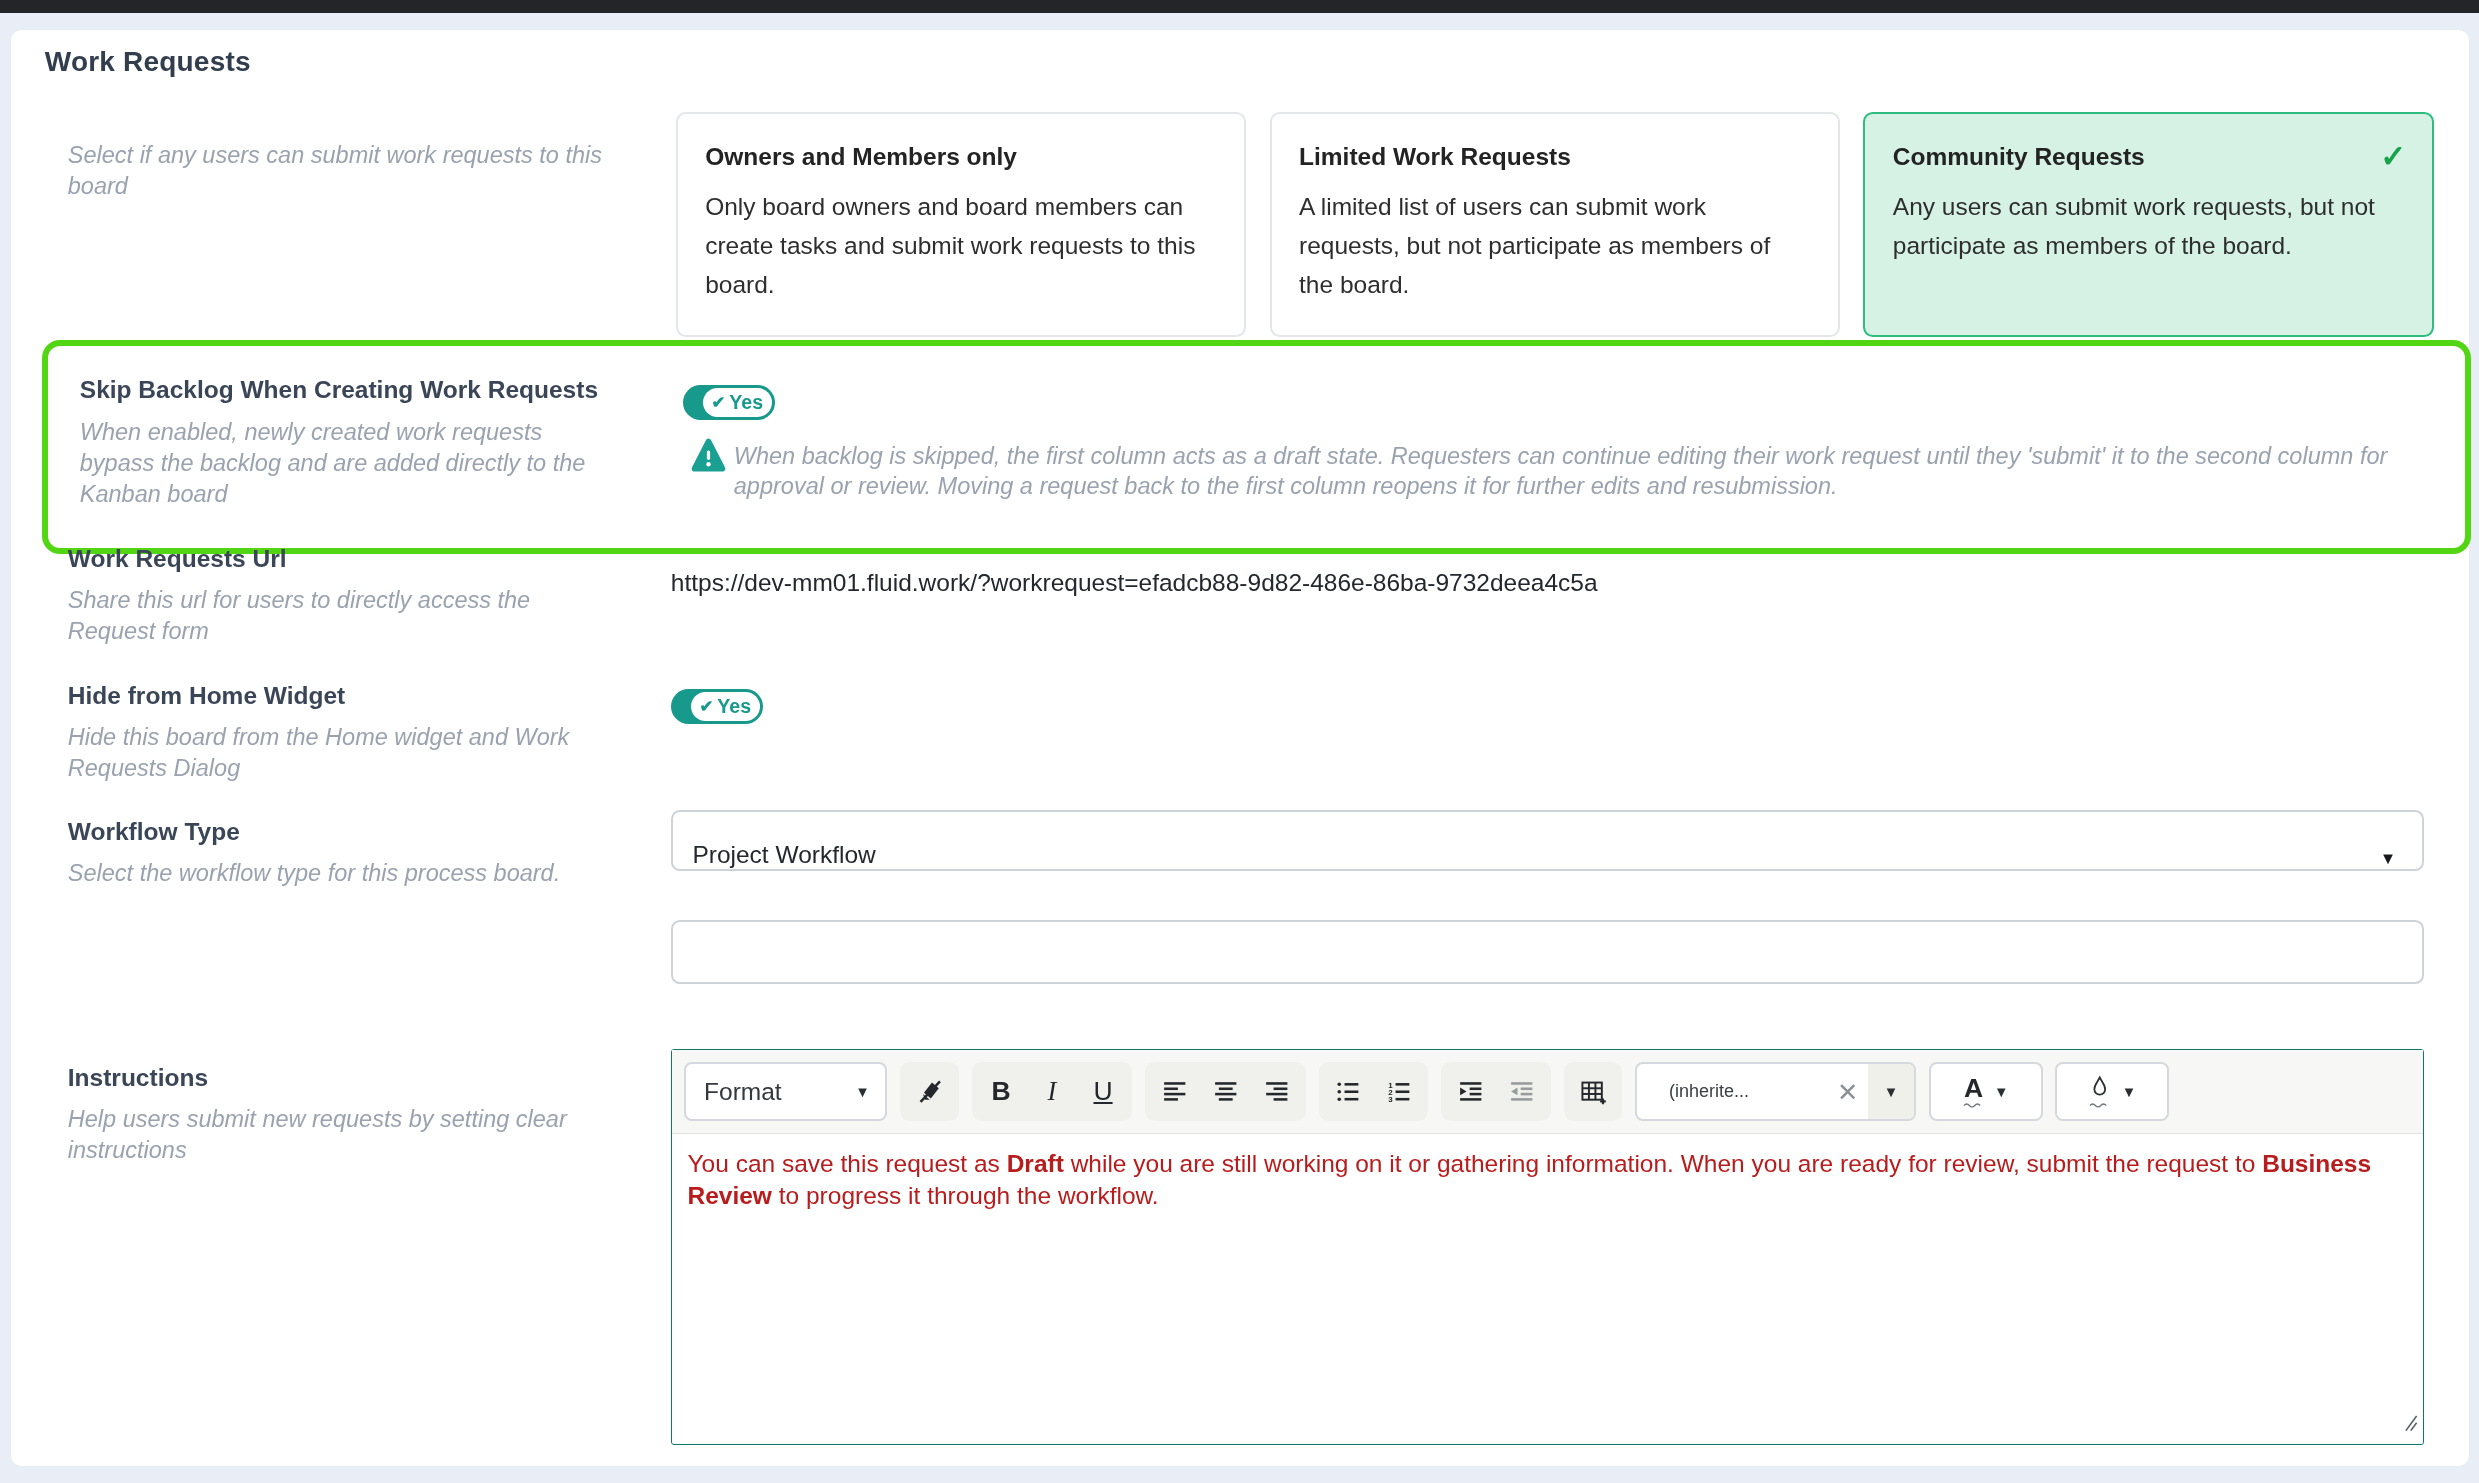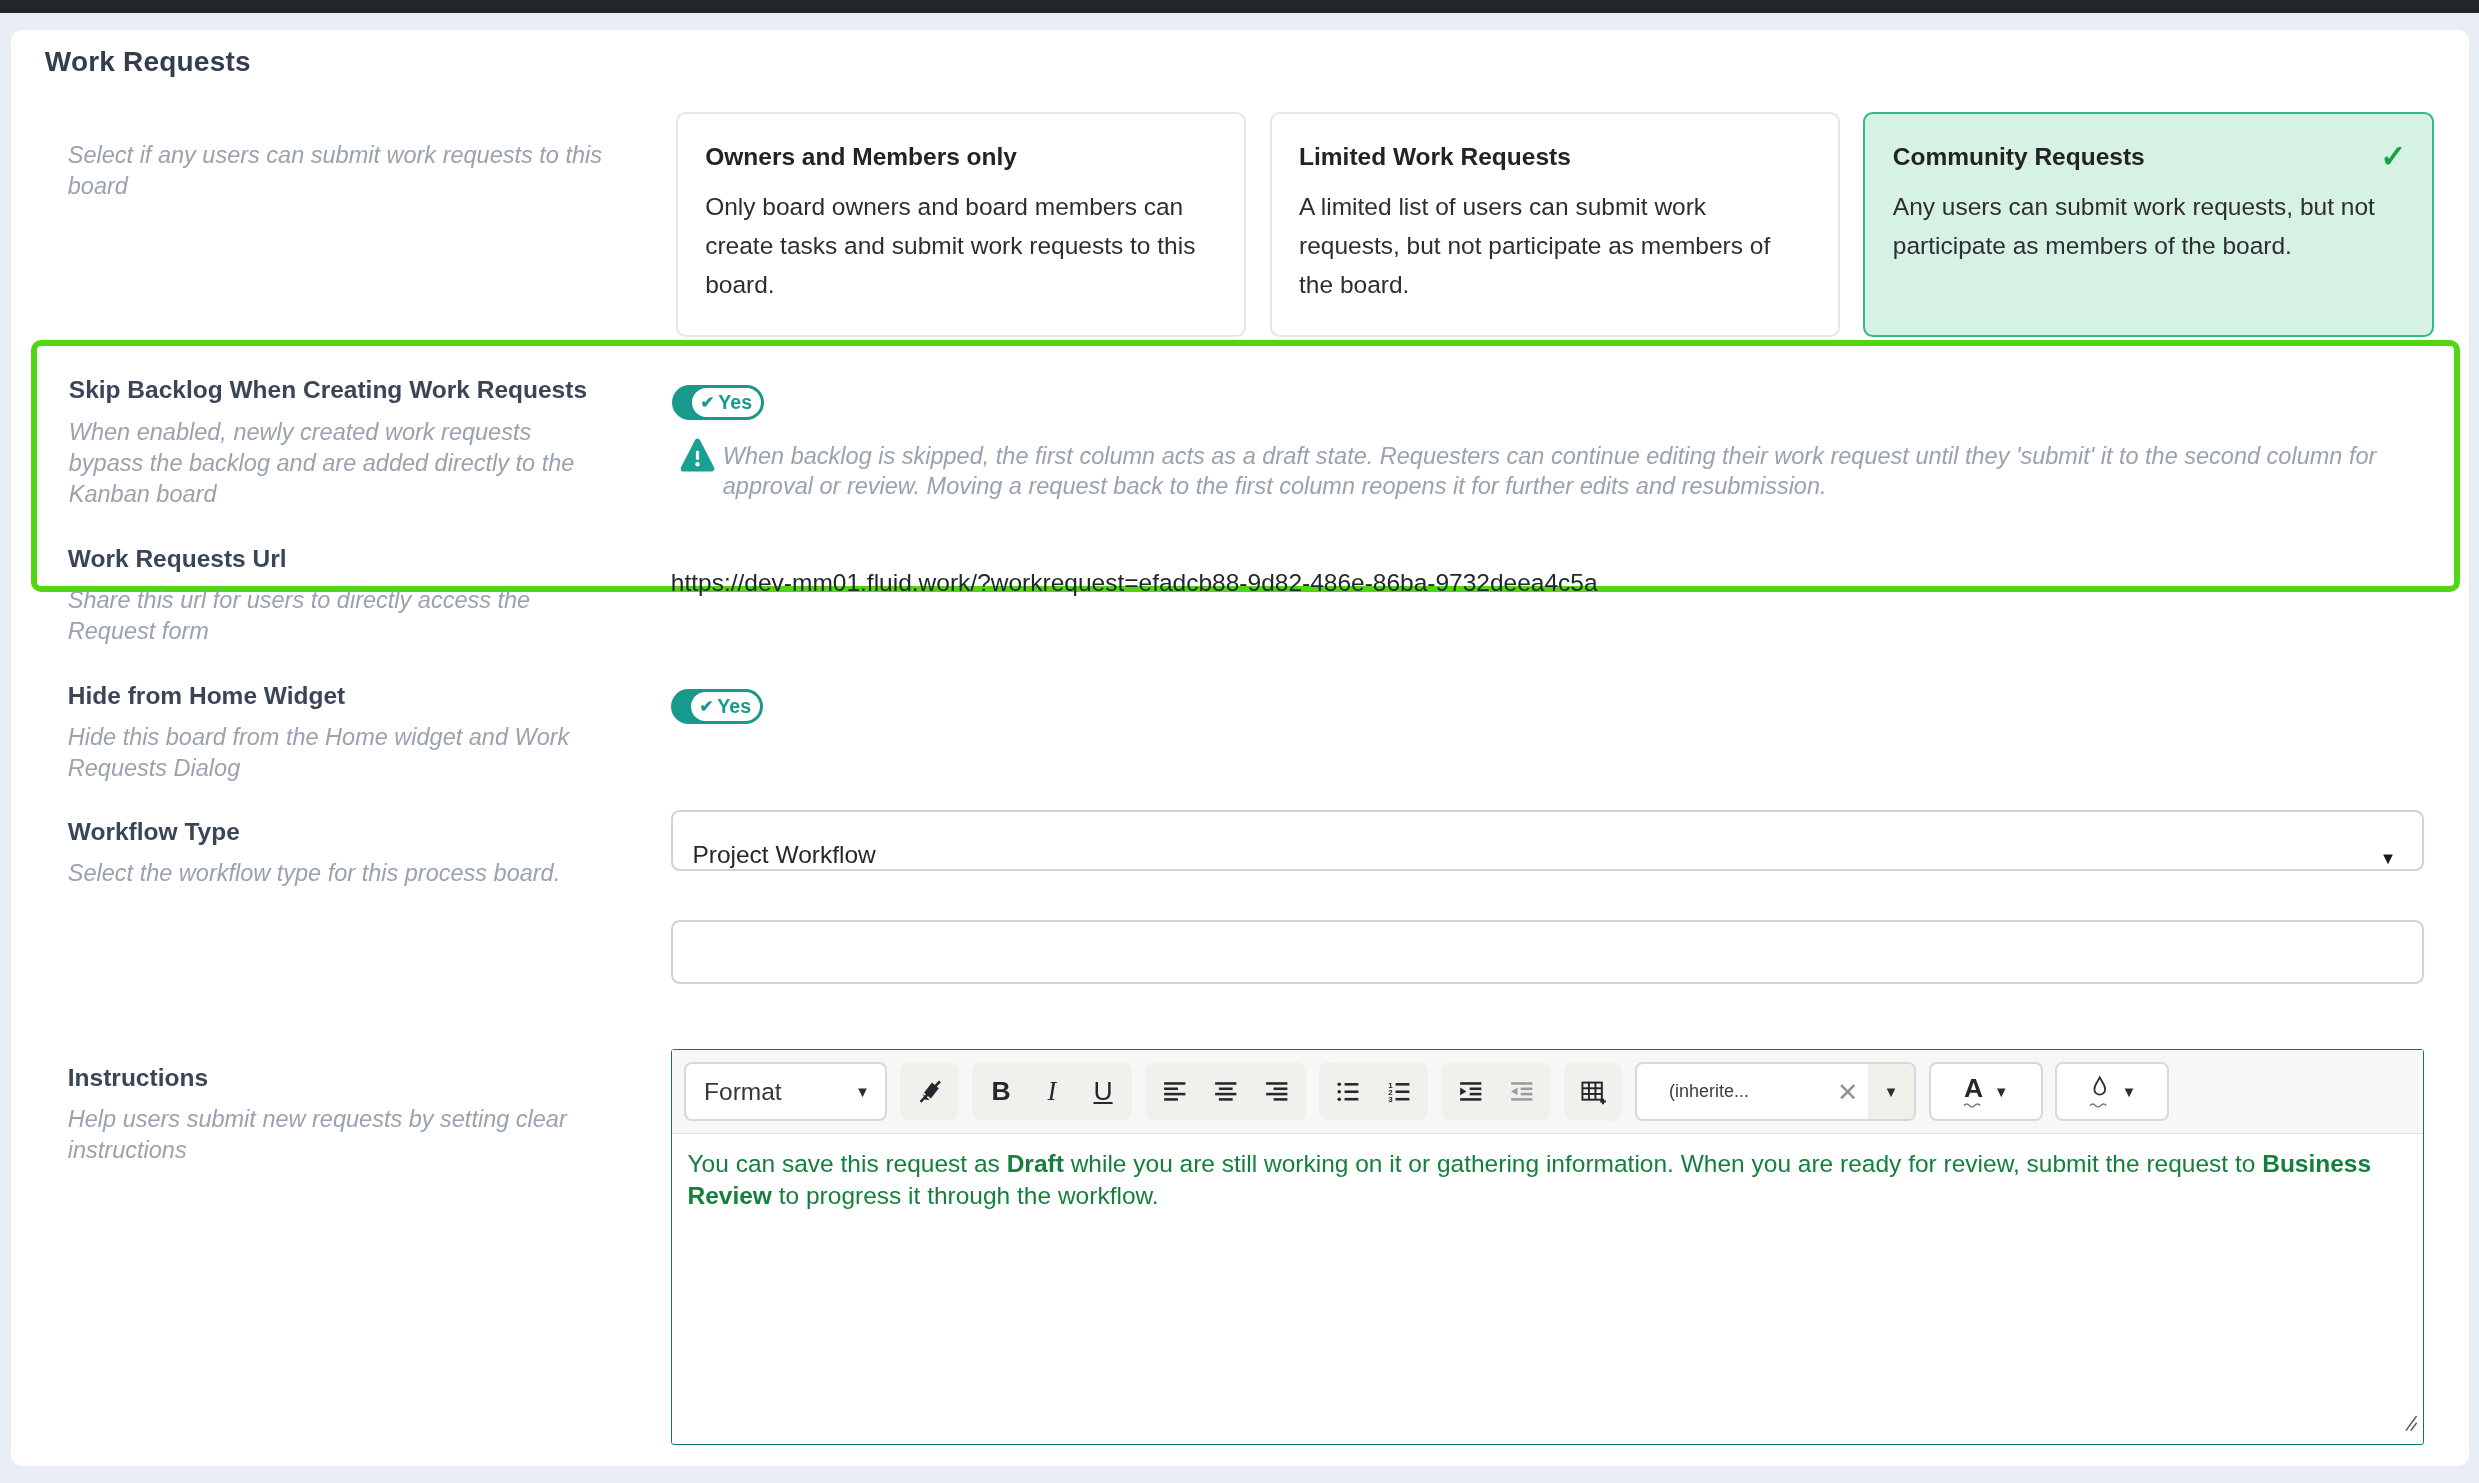--- a/index.html
+++ b/index.html
@@ -29,22 +29,22 @@
     flex:1; background:#fff; border:2px solid #e4e7ea; border-radius:9.8px;
     padding:29px 27.4px; position:relative;
   }
   .opt-card.selected { background:#d6f2e4; border-color:#2dbd7f; }
   .opt-title { font-size:24.5px; font-weight:700; color:#232323; margin-bottom:15.7px; }
   .opt-body  { font-size:24.5px; color:#2e2e2e; line-height:39px; }
   .opt-check { position:absolute; right:25.5px; top:23.5px; font-size:31px; font-weight:700; color:#17a34a; }
 
   
   .hl-box {
-    position:absolute; left:20px; top:310px; width:2429px; height:252px;
-    border:6.9px solid #52d613; border-radius:10px; background:#fff;
+    position:absolute; left:31px; top:310px; width:2429px; height:214px;
+    border:6.9px solid #52d613; border-radius:18px; background:#fff;
   }
   .hl-label { position:absolute; left:32px; top:29px; }
   .hl-desc  { position:absolute; left:32px; top:71px; width:534px; }
 
   
   .toggle {
     position:absolute; width:92px; height:35px; background:#17998b;
     border-radius:17.6px; display:flex; align-items:center; justify-content:flex-end;
     padding:2.9px; cursor:pointer;
   }
@@ -93,21 +93,21 @@
   .under-u { text-decoration:underline; }
   .combo-font { width:281px; overflow:hidden; }
   .combo-font .combo-text { padding-left:32px; flex:1; font-size:18px; color:#3a3f44; white-space:nowrap; }
   .combo-x { font-size:25.5px; color:#8c9196; padding:0 9.8px; cursor:pointer; }
   .combo-caret-seg { background:#eff0ea; height:55px; display:flex; align-items:center; border-radius:0 5.9px 5.9px 0; }
   .combo-color { width:114px; justify-content:center; gap:9.8px; }
   .color-glyph { display:flex; flex-direction:column; align-items:center; }
   .color-a { font-size:26.5px; font-weight:700; color:#24282c; line-height:26.5px; }
   .content {
     position:relative; height:310px; padding:13.7px 15.7px;
-    font-size:24.5px; color:#15803d; line-height:32px; cursor:text;
+    font-size:24.5px; color:#b91c1c; line-height:32px; cursor:text;
   }
   .resize-handle { position:absolute; right:4.9px; bottom:4.9px; }
 </style>
 </head>
 <body>
 
 <div class="topbar"></div>
 
 <div class="card">
 

